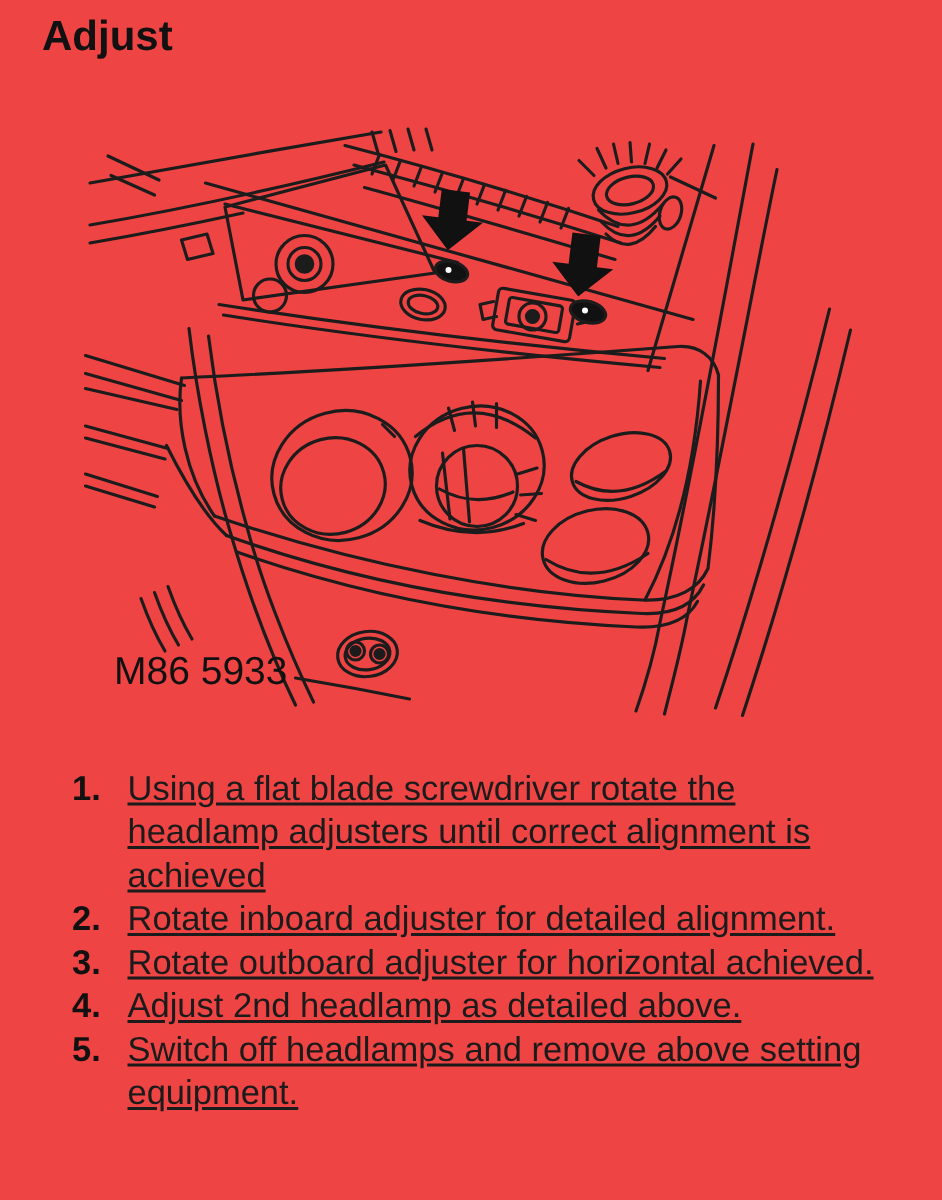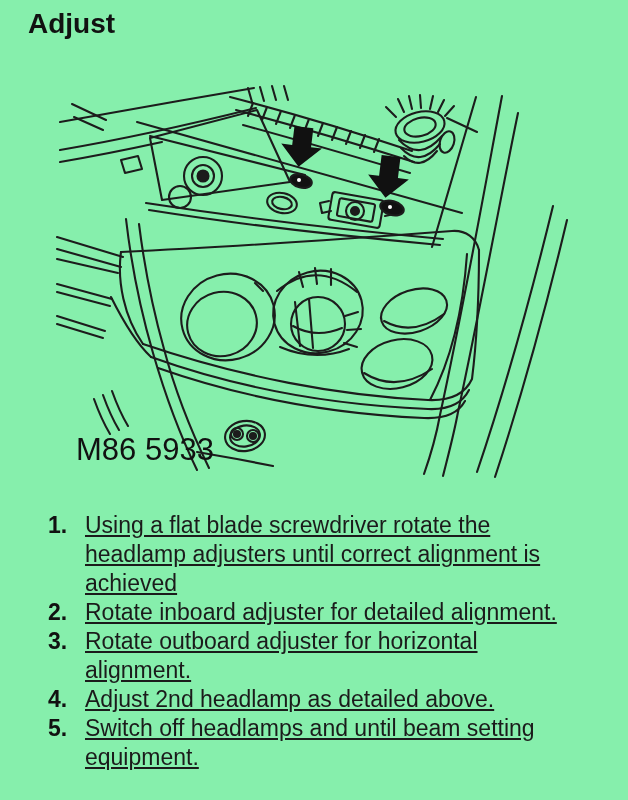--- a/index.html
+++ b/index.html
@@ -1,35 +1,35 @@
 <!DOCTYPE html>
 <html><head>
 <meta charset="utf-8">
 <style>
   html,body{margin:0;padding:0;background:#ffffff;}
   .page{
     position:relative;
     width:628px;height:800px;
-    background:#86efac;
+    background:#ef4444;
     font-family:"Liberation Sans", sans-serif;
     color:#1a1a1a;
     overflow:hidden;
   }
   .title{
     position:absolute;left:28px;top:8px;margin:0;
     font-size:28px;font-weight:bold;letter-spacing:0;
     color:#111;
   }
   .diagram{
     position:absolute;left:0;top:0;width:628px;height:492px;margin:0;
   }
   .diagram svg{position:absolute;left:0;top:0;}
   .fig-label{
     position:absolute;left:76px;top:432px;
-    font-size:31px;color:#111;white-space:nowrap;
+    font-size:26px;color:#111;white-space:nowrap;
   }
   .steps{
     position:absolute;left:48px;top:511px;
     margin:0;padding:0;list-style:none;
     width:560px;
     font-size:23px;line-height:29px;color:#1b1b1b;
   }
   .step{display:flex;margin:0;}
   .step .num{
     flex:0 0 22px;text-align:left;font-weight:bold;color:#111;
@@ -196,25 +196,25 @@
     <li class="step">
       <span class="num">1.</span>
       <span class="txt">Using a flat blade screwdriver rotate the headlamp adjusters until correct alignment is achieved</span>
     </li>
     <li class="step">
       <span class="num">2.</span>
       <span class="txt">Rotate inboard adjuster for detailed alignment.</span>
     </li>
     <li class="step">
       <span class="num">3.</span>
-      <span class="txt">Rotate outboard adjuster for horizontal alignment.</span>
+      <span class="txt">Rotate outboard adjuster for horizontal achieved.</span>
     </li>
     <li class="step">
       <span class="num">4.</span>
       <span class="txt">Adjust 2nd headlamp as detailed above.</span>
     </li>
     <li class="step">
       <span class="num">5.</span>
-      <span class="txt">Switch off headlamps and until beam setting equipment.</span>
+      <span class="txt">Switch off headlamps and remove above setting equipment.</span>
     </li>
   </ol>
 
 </div>
 
 </body></html>

